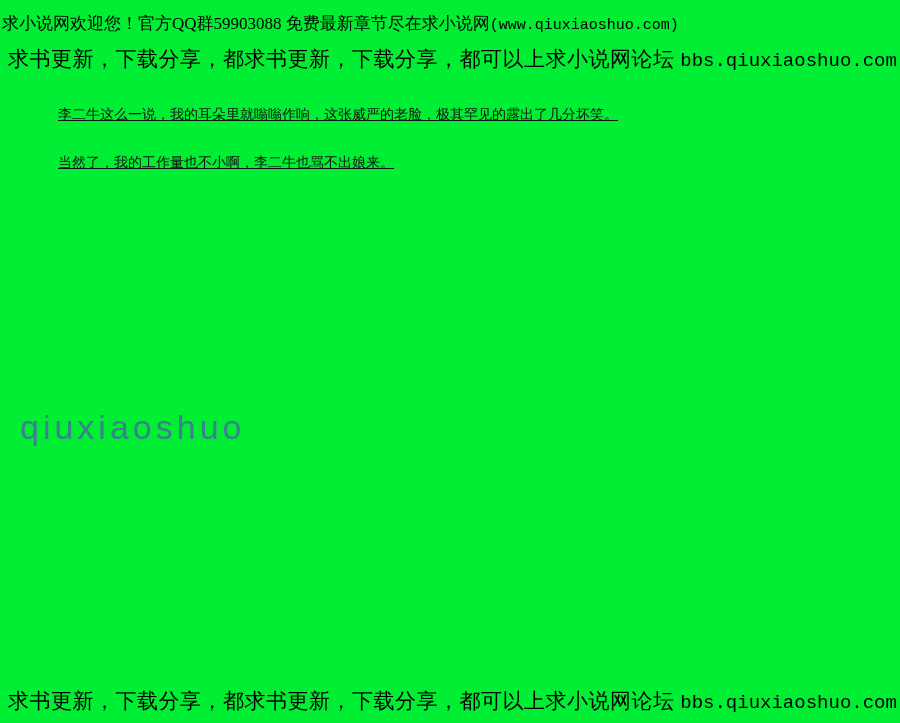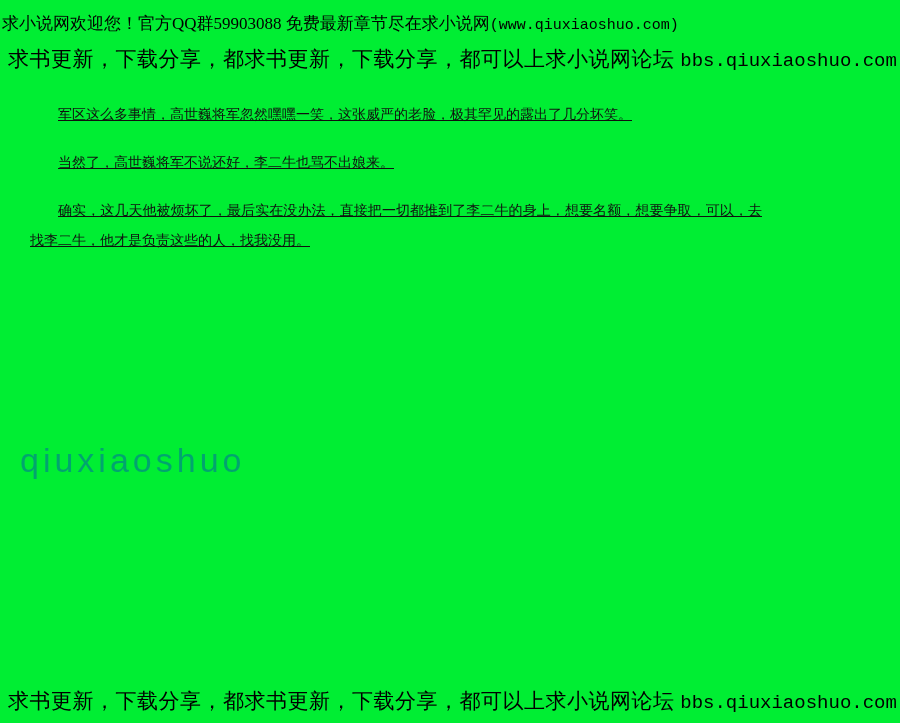--- a/index.html
+++ b/index.html
@@ -75,47 +75,46 @@
     letter-spacing: 0.5px;
   }
   .bottom-line .promo-url {
     font-family: "Liberation Mono", "DejaVu Sans Mono", monospace;
     font-size: 19px;
     letter-spacing: 0;
   }
   .watermark {
     position: absolute;
     left: 20px;
-    top: 441px;
+    top: 408px;
     font-family: "Liberation Sans", "DejaVu Sans", sans-serif;
     font-size: 34px;
-    color: #0369a1;
+    color: #6d28d9;
     opacity: 0.55;
     pointer-events: none;
     letter-spacing: 4px;
   }
 </style>
 </head>
 <body>
 
 <div class="page">
 
   <div class="top-banner">
     <span>求小说网欢迎您！官方QQ群59903088 免费最新章节尽在求小说网</span><span class="url">(www.qiuxiaoshuo.com)</span>
   </div>
 
   <div class="promo-line">
     <span>求书更新，下载分享，都求书更新，下载分享，都可以上求小说网论坛</span>
     <span class="promo-url">bbs.qiuxiaoshuo.com</span>
   </div>
 
   <div class="content">
-    <p class="para">军区这么多事情，高世巍将军忽然嘿嘿一笑，这张威严的老脸，极其罕见的露出了几分坏笑。</p>
-    <p class="para">当然了，高世巍将军不说还好，李二牛也骂不出娘来。</p>
-    <p class="para tight">确实，这几天他被烦坏了，最后实在没办法，直接把一切都推到了李二牛的身上，想要名额，想要争取，可以，去找李二牛，他才是负责这些的人，找我没用。</p>
+    <p class="para">李二牛这么一说，我的耳朵里就嗡嗡作响，这张威严的老脸，极其罕见的露出了几分坏笑。</p>
+    <p class="para">当然了，我的工作量也不小啊，李二牛也骂不出娘来。</p>
   </div>
 
   <div class="watermark">qiuxiaoshuo</div>
 
   <div class="bottom-line">
     <span>求书更新，下载分享，都求书更新，下载分享，都可以上求小说网论坛</span>
     <span class="promo-url">bbs.qiuxiaoshuo.com</span>
   </div>
 
 </div>

